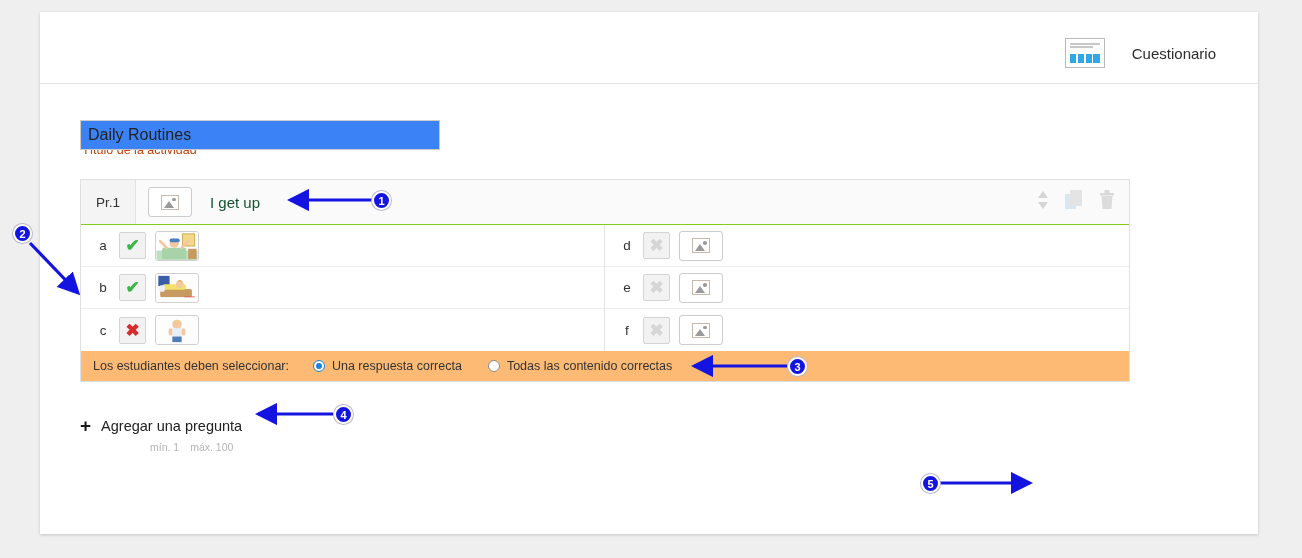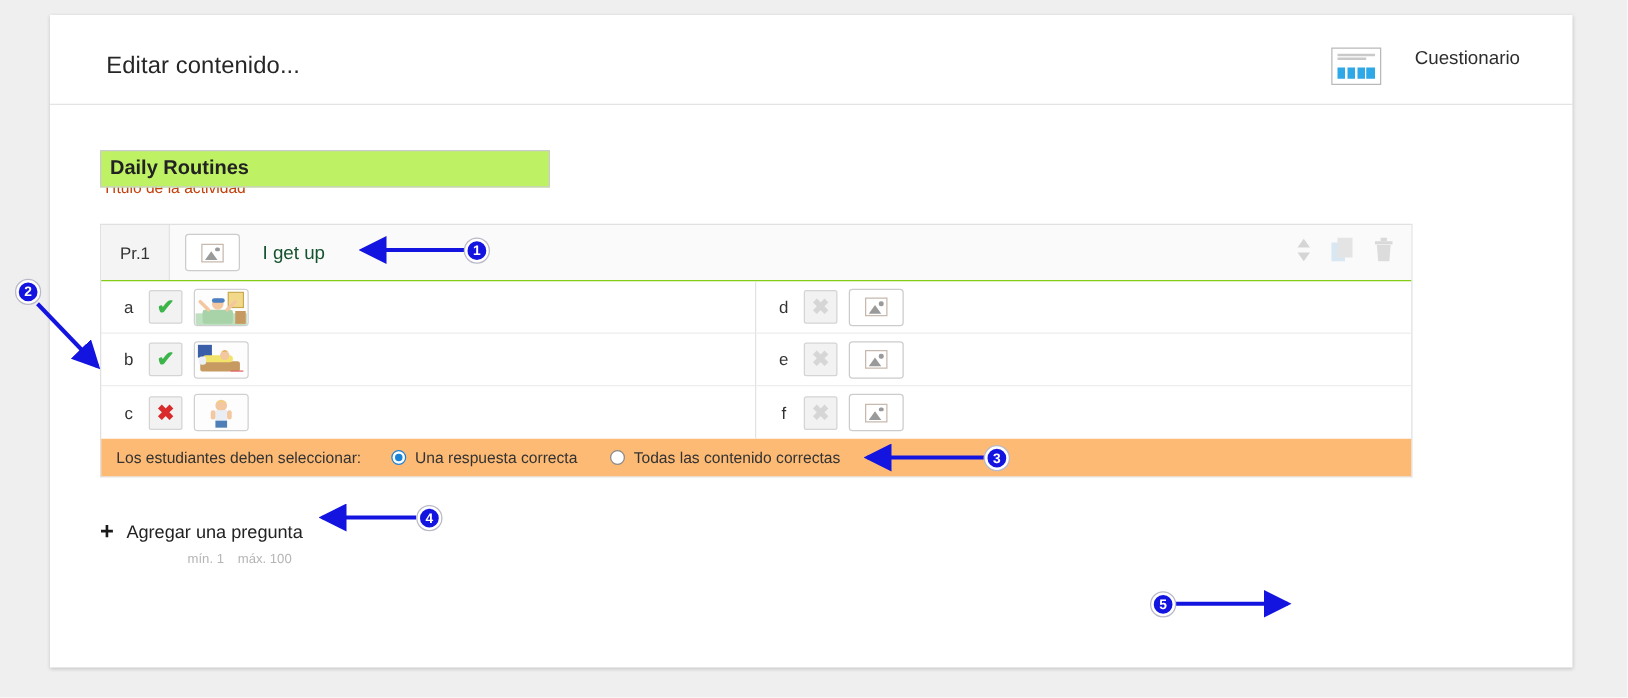--- a/index.html
+++ b/index.html
@@ -32,21 +32,21 @@
     position: absolute;
     left: 45px; top: 30px;
     font-size: 19px;
     color: #262626;
     font-weight: 400;
     letter-spacing: .1px;
   }
   .header-right {
     position: absolute;
     right: 42px; top: 26px;
-    display: flex; gap: 27px;
+    display: flex; align-items: center; gap: 27px;
   }
   .quiz-icon {
     width: 40px; height: 30px;
     border: 1px solid #b9b9b9;
     background: #fff;
     display: flex; flex-direction: column;
     align-items: center; justify-content: center;
     gap: 2px; padding: 3px 4px;
   }
   .quiz-icon .lines { width: 100%; height: 9px; display:flex; flex-direction:column; gap:1px; }
@@ -61,27 +61,26 @@
   .field-label {
     position: absolute;
     left: 42px; top: 88px;
     font-size: 12.5px; color: #c2410c; margin-top: 43px;
   }
   .title-input {
     position: absolute;
     left: 40px; top: 108px;
     width: 360px; height: 30px;
     border: 1px solid #ccc;
-    background: #bef264;
+    background: #3b82f6;
     font-family: "Liberation Sans", sans-serif;
     font-size: 16px;
     color: #222;
     padding: 0 7px;
     outline: none;
-    font-weight: bold;
   }
 
   
   .question-block {
     position: absolute;
     left: 40px; top: 167px;
     width: 1050px;
     border: 1px solid #e0e0e0;
     background: #fff;
   }
@@ -231,21 +230,20 @@
     display:flex; align-items:center; justify-content:center;
     font-family: "Liberation Sans", sans-serif;
   }
 </style>
 </head>
 <body>
 
 <div class="card">
 
   <div class="card-header">
-    <div class="card-title">Editar contenido...</div>
 
     <div class="header-right">
       <div class="quiz-icon">
         <span class="lines">
             <i></i>
             <i></i>
           </span>
         <span class="sq">
             <b></b>
             <b></b>

